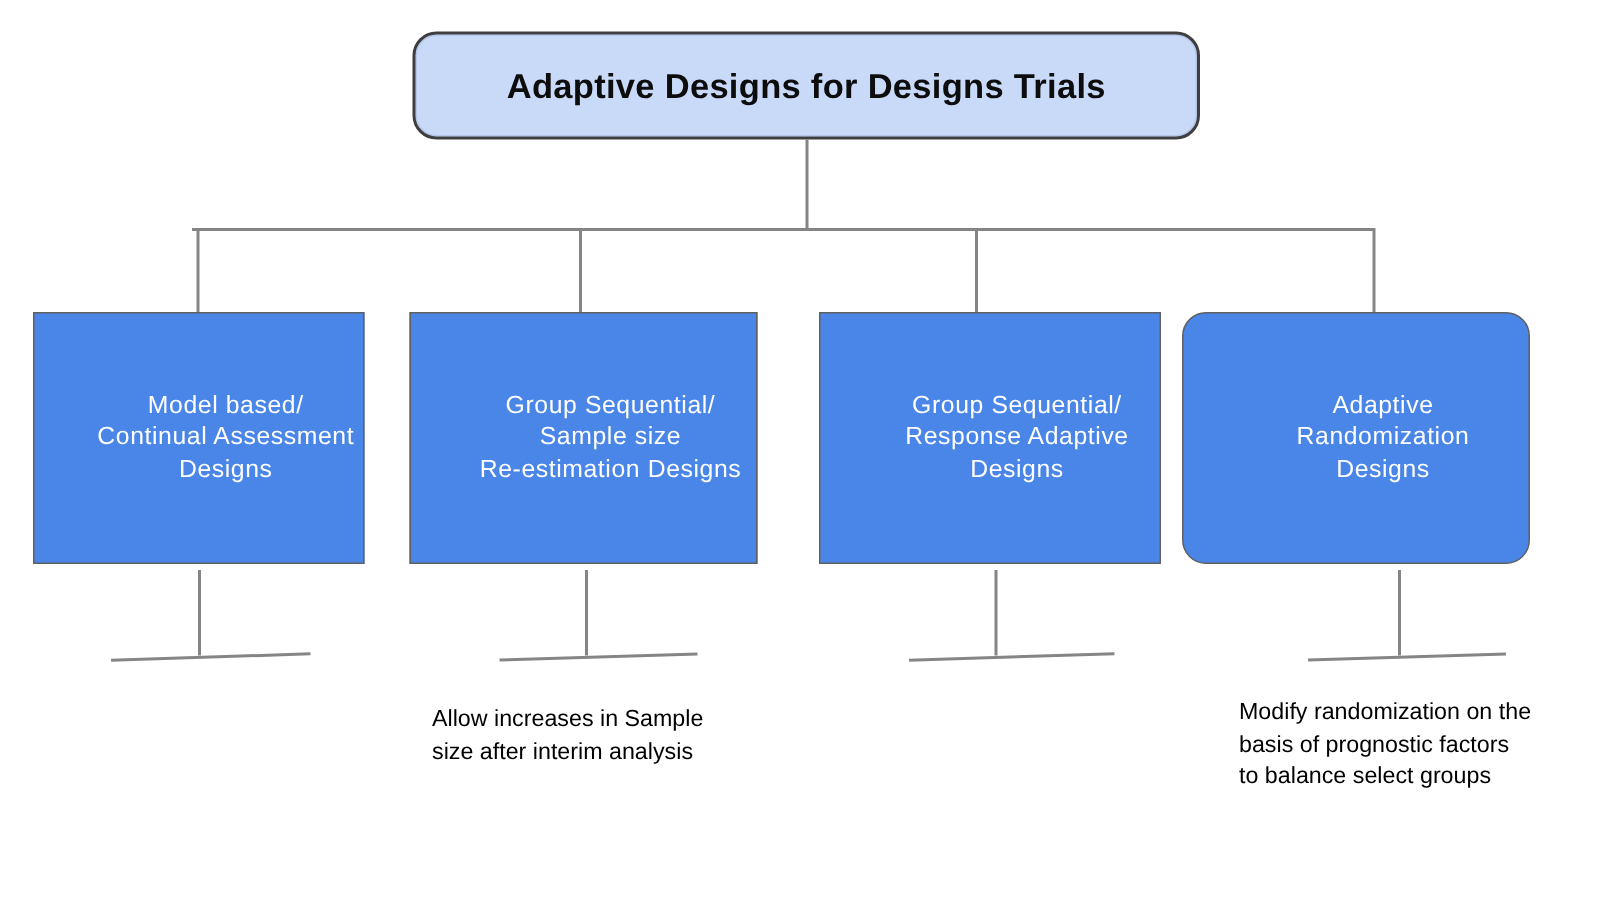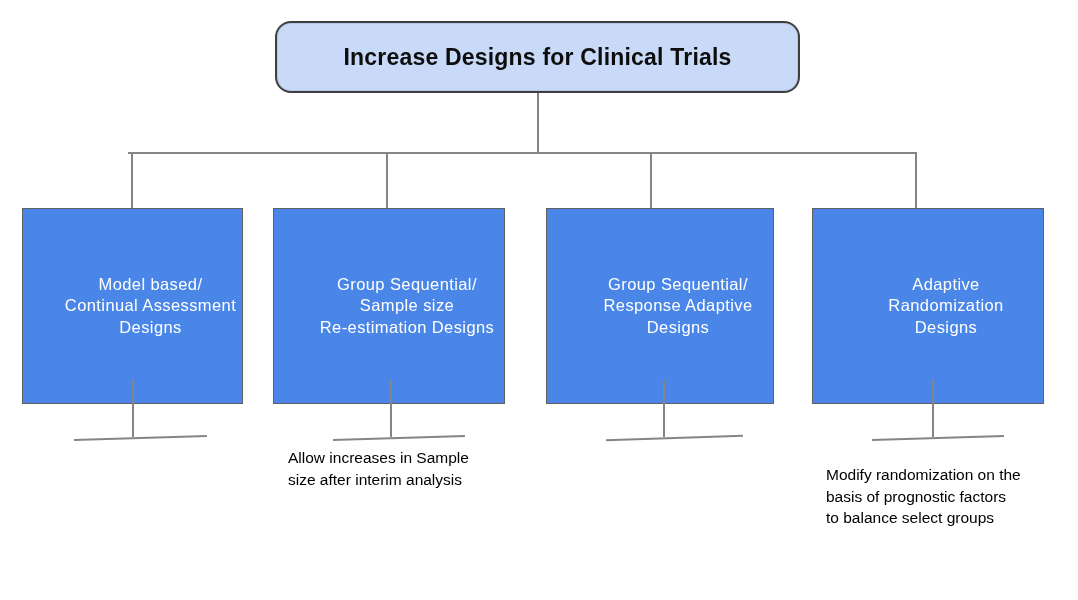--- a/index.html
+++ b/index.html
@@ -35,21 +35,21 @@
   }
 
   
   .vline,.hline{position:absolute;background:var(--connector);}
   .vline{width:1.6px;}
   .hline{height:1.6px;}
   .tbar{position:absolute;height:2px;background:var(--connector);transform:rotate(-1.8deg);}
 
   
   .node{
-    position:absolute;top:208px;height:196px;
+    position:absolute;top:208px;height:168px;
     background:var(--node-fill);
     border:1.6px solid var(--border);
     display:flex;align-items:center;justify-content:center;
     text-align:center;
     padding-left:36px;
   }
   .node .node-label{
     color:var(--node-text);
     font-size:16.5px;line-height:21.5px;letter-spacing:.4px;
     white-space:pre-line;
@@ -61,21 +61,21 @@
     font-size:15.5px;line-height:21.5px;
     white-space:pre-line;text-align:left;
   }
 </style>
 </head>
 <body>
 
 <div class="canvas">
 
   <div class="title-node">
-    <div class="title-text">Increase Designs for Clinical Trials</div>
+    <div class="title-text">Adaptive Designs for Designs Trials</div>
   </div>
 
   <div class="vline" style="left:537px;top:93px;height:59px;"></div>
   <div class="hline" style="left:128px;top:152px;width:788px;"></div>
   <div class="vline" style="left:131px;top:152px;height:57px;"></div>
   <div class="vline" style="left:386px;top:152px;height:57px;"></div>
   <div class="vline" style="left:650px;top:152px;height:57px;"></div>
   <div class="vline" style="left:915px;top:152px;height:57px;"></div>
 
   <div class="node" style="left:22px;width:221px;">
@@ -86,35 +86,35 @@
   <div class="node" style="left:273px;width:232px;">
     <div class="node-label">Group Sequential/
 Sample size
 Re-estimation Designs</div>
   </div>
   <div class="node" style="left:546px;width:228px;">
     <div class="node-label">Group Sequential/
 Response Adaptive
 Designs</div>
   </div>
-  <div class="node" style="left:812px;width:232px;">
+  <div class="node" style="left:788px;width:232px;border-radius:16px;">
     <div class="node-label">Adaptive
 Randomization
 Designs</div>
   </div>
 
   <div class="vline" style="left:132px;top:380px;height:57px;"></div>
   <div class="vline" style="left:390px;top:380px;height:57px;"></div>
   <div class="vline" style="left:663px;top:380px;height:57px;"></div>
   <div class="vline" style="left:932px;top:380px;height:57px;"></div>
 
   <div class="tbar" style="left:74px;top:437px;width:133px;"></div>
   <div class="tbar" style="left:333px;top:437px;width:132px;"></div>
   <div class="tbar" style="left:606px;top:437px;width:137px;"></div>
   <div class="tbar" style="left:872px;top:437px;width:132px;"></div>
 
-  <div class="desc" style="left:288px;top:447px;width:235px;">Allow increases in Sample
+  <div class="desc" style="left:288px;top:469px;width:235px;">Allow increases in Sample
 size after interim analysis</div>
   <div class="desc" style="left:826px;top:464px;width:235px;">Modify randomization on the
 basis of prognostic factors
 to balance select groups</div>
 
 </div>
 
 </body></html>

